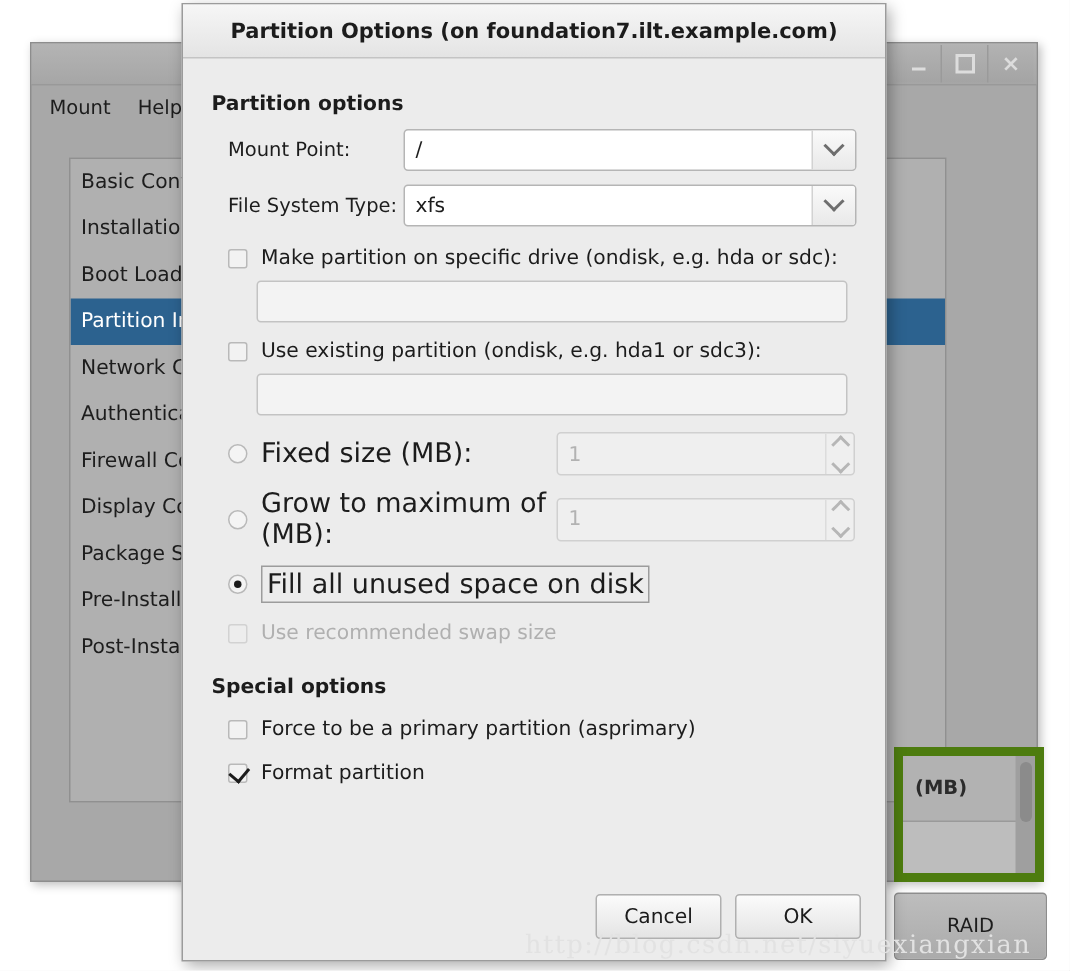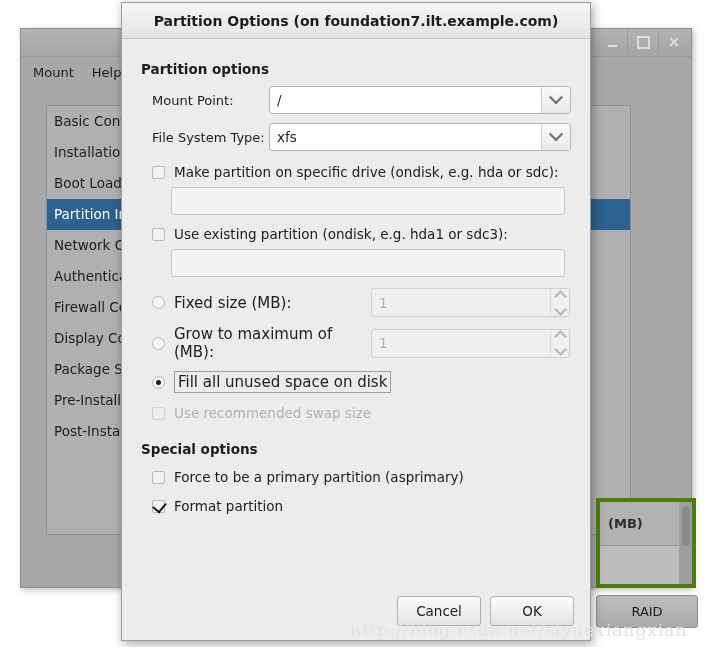--- a/index.html
+++ b/index.html
@@ -106,21 +106,21 @@
   }
 
   
   .mb-box {
     position: absolute;
     left: 575px;
     top: 469px;
     width: 100px;
     height: 90px;
     background: #c2410c;
-    border: 4px solid #4d7c0f;
+    border: 6px solid #4d7c0f;
     box-sizing: border-box;
     overflow: hidden;
   }
   .mb-header {
     height: 44px;
     line-height: 44px;
     font-size: 13px;
     font-weight: bold;
     color: #2b2b2b;
     padding-left: 8px;
@@ -141,21 +141,21 @@
     left: 3px; top: 4px;
     width: 8px; height: 40px;
     background: #8b8b8b;
     border-radius: 4px;
   }
   .raid-btn {
     position: absolute;
     left: 575px;
     top: 566px;
     width: 102px;
-    height: 33px;
+    height: 45px;
     background: linear-gradient(to bottom, #bdbdbd, #ababab);
     border: 1px solid #8d8d8d;
     border-radius: 3px;
     box-sizing: border-box;
     font-size: 13px;
     color: #1d1d1d;
     display: flex;
     align-items: center;
     justify-content: center;
   }
@@ -300,21 +300,21 @@
   }
   .rb.selected::after {
     content: "";
     position: absolute;
     left: 3px; top: 3px;
     width: 5px; height: 5px;
     border-radius: 50%;
     background: #1c1c1c;
   }
   .radio-label {
-    font-size: 15px;
+    font-size: 18px;
     color: #1c1c1c;
     width: 195px;
   }
   .radio-label.focused {
     border: 1px solid #9c9c9c;
     padding: 1px 3px;
     width: auto;
     background: #ececec;
   }
   .spin {

